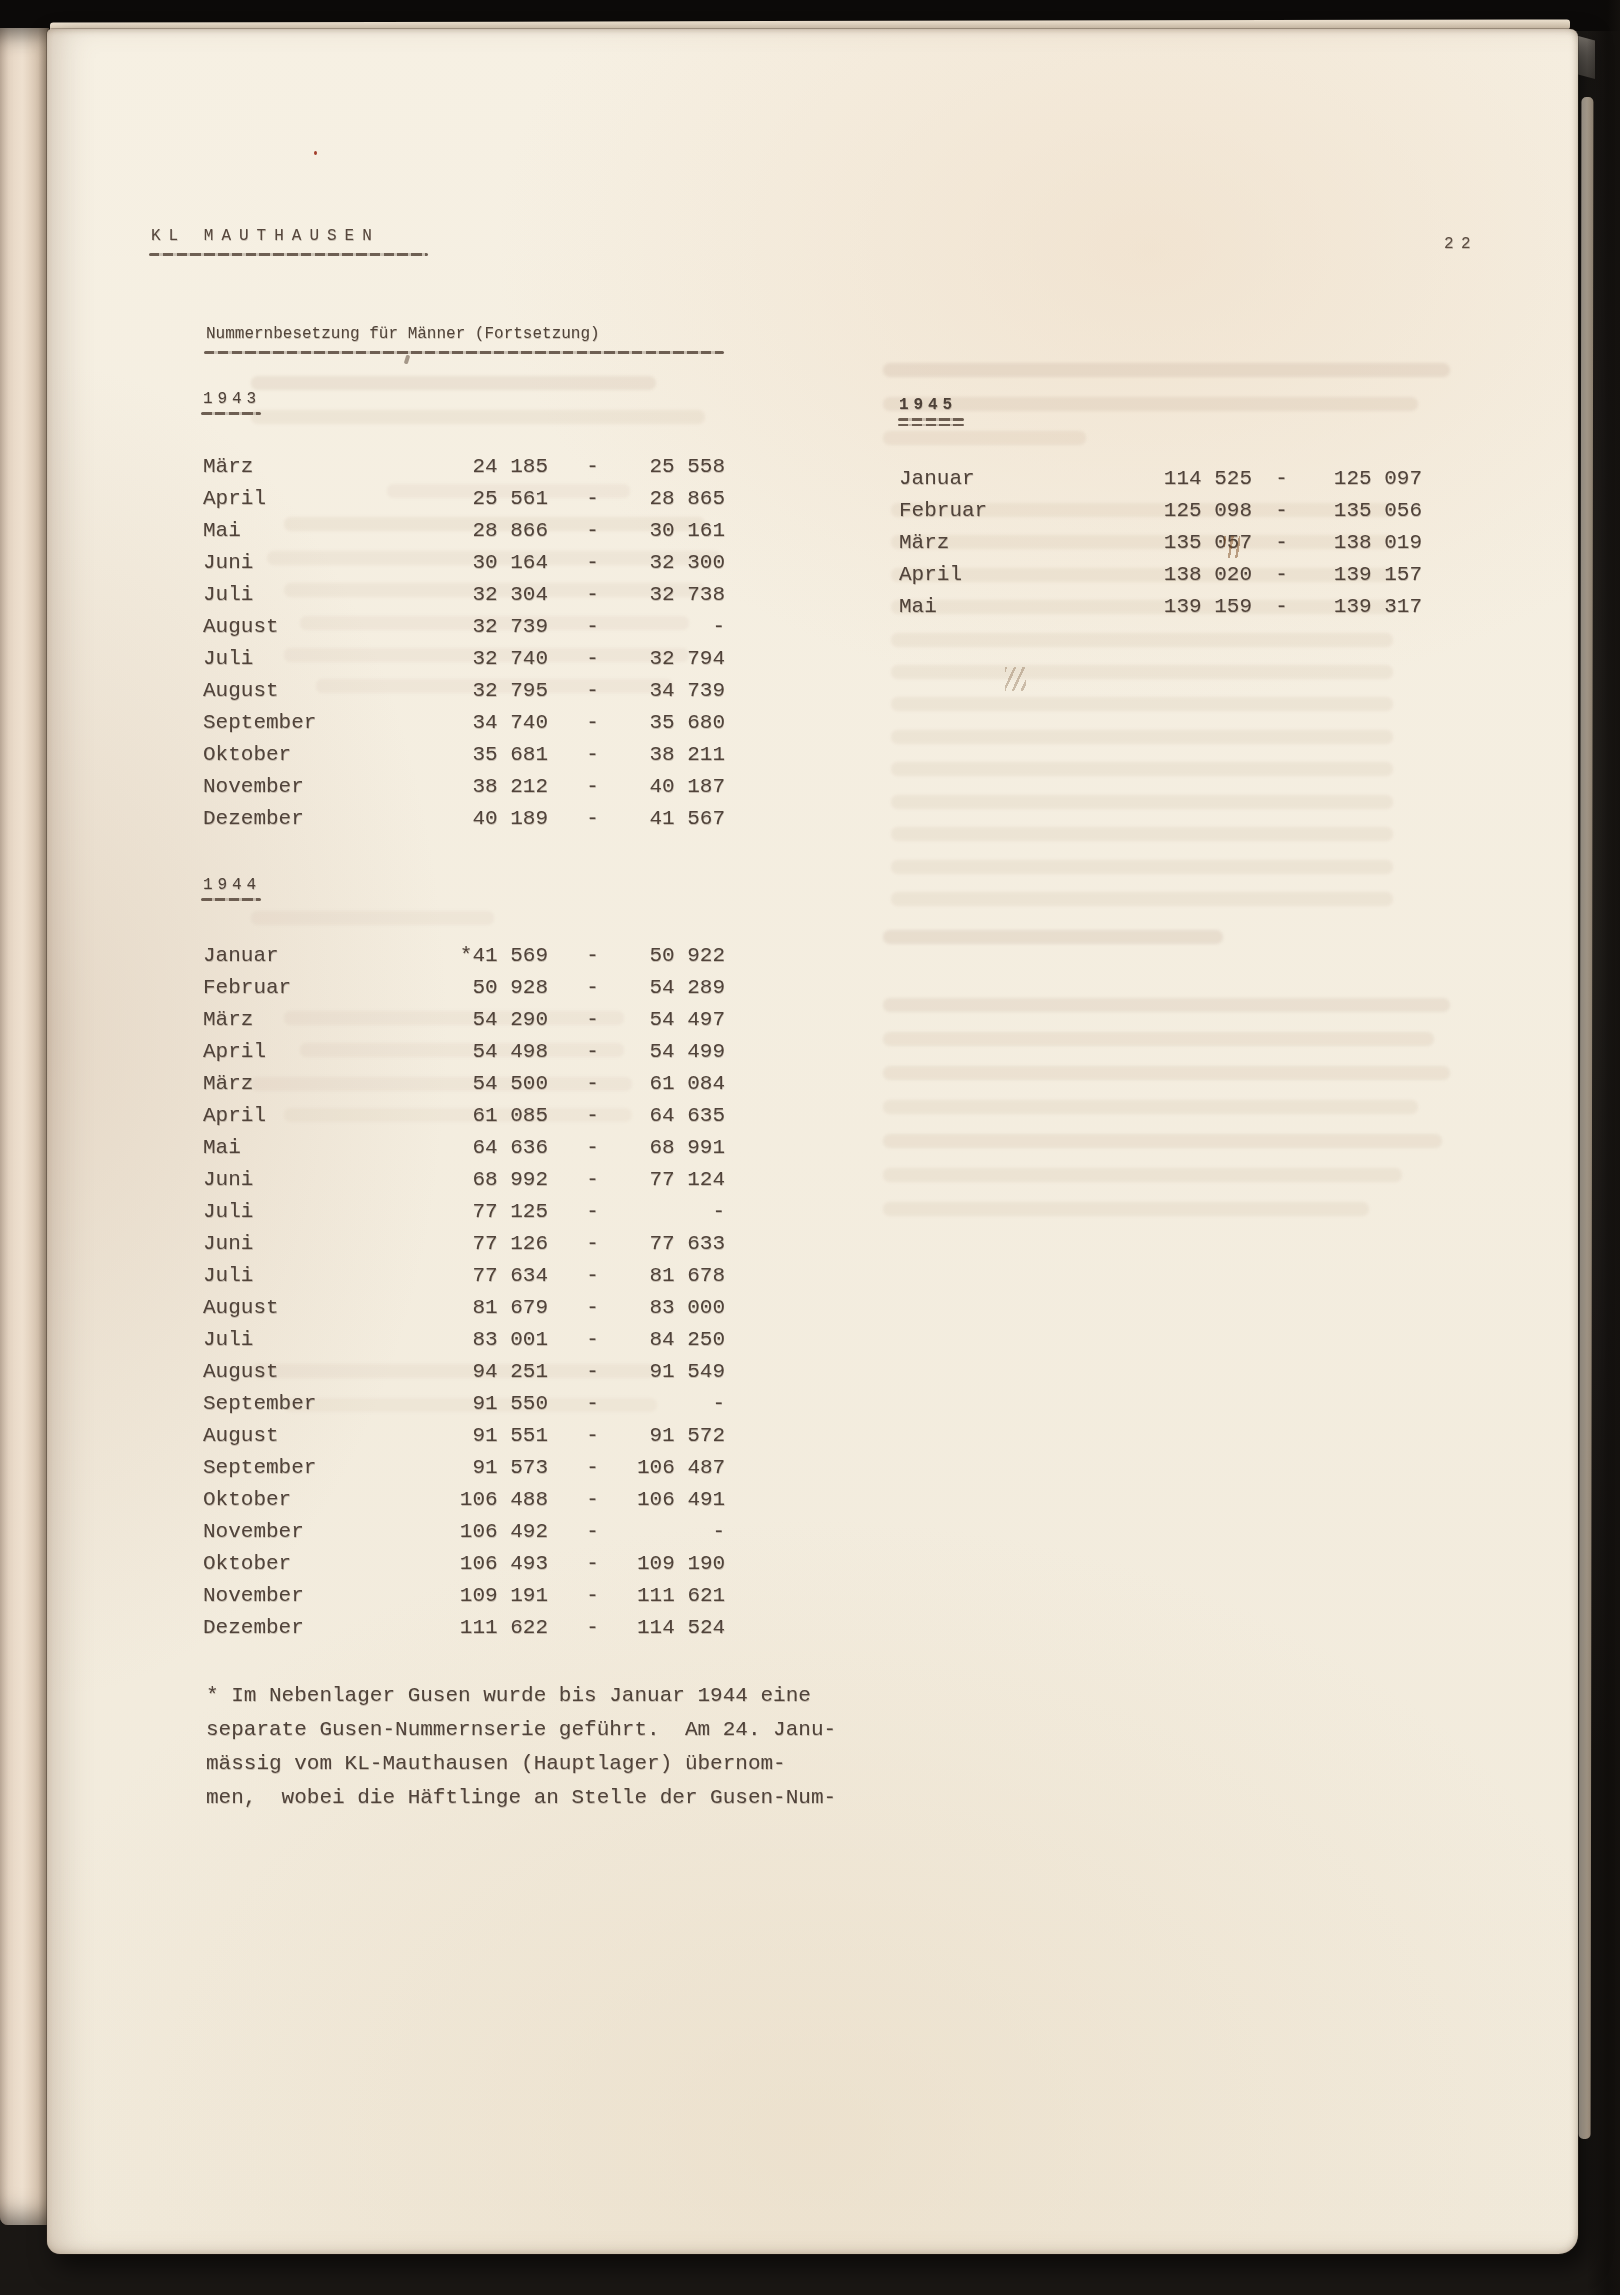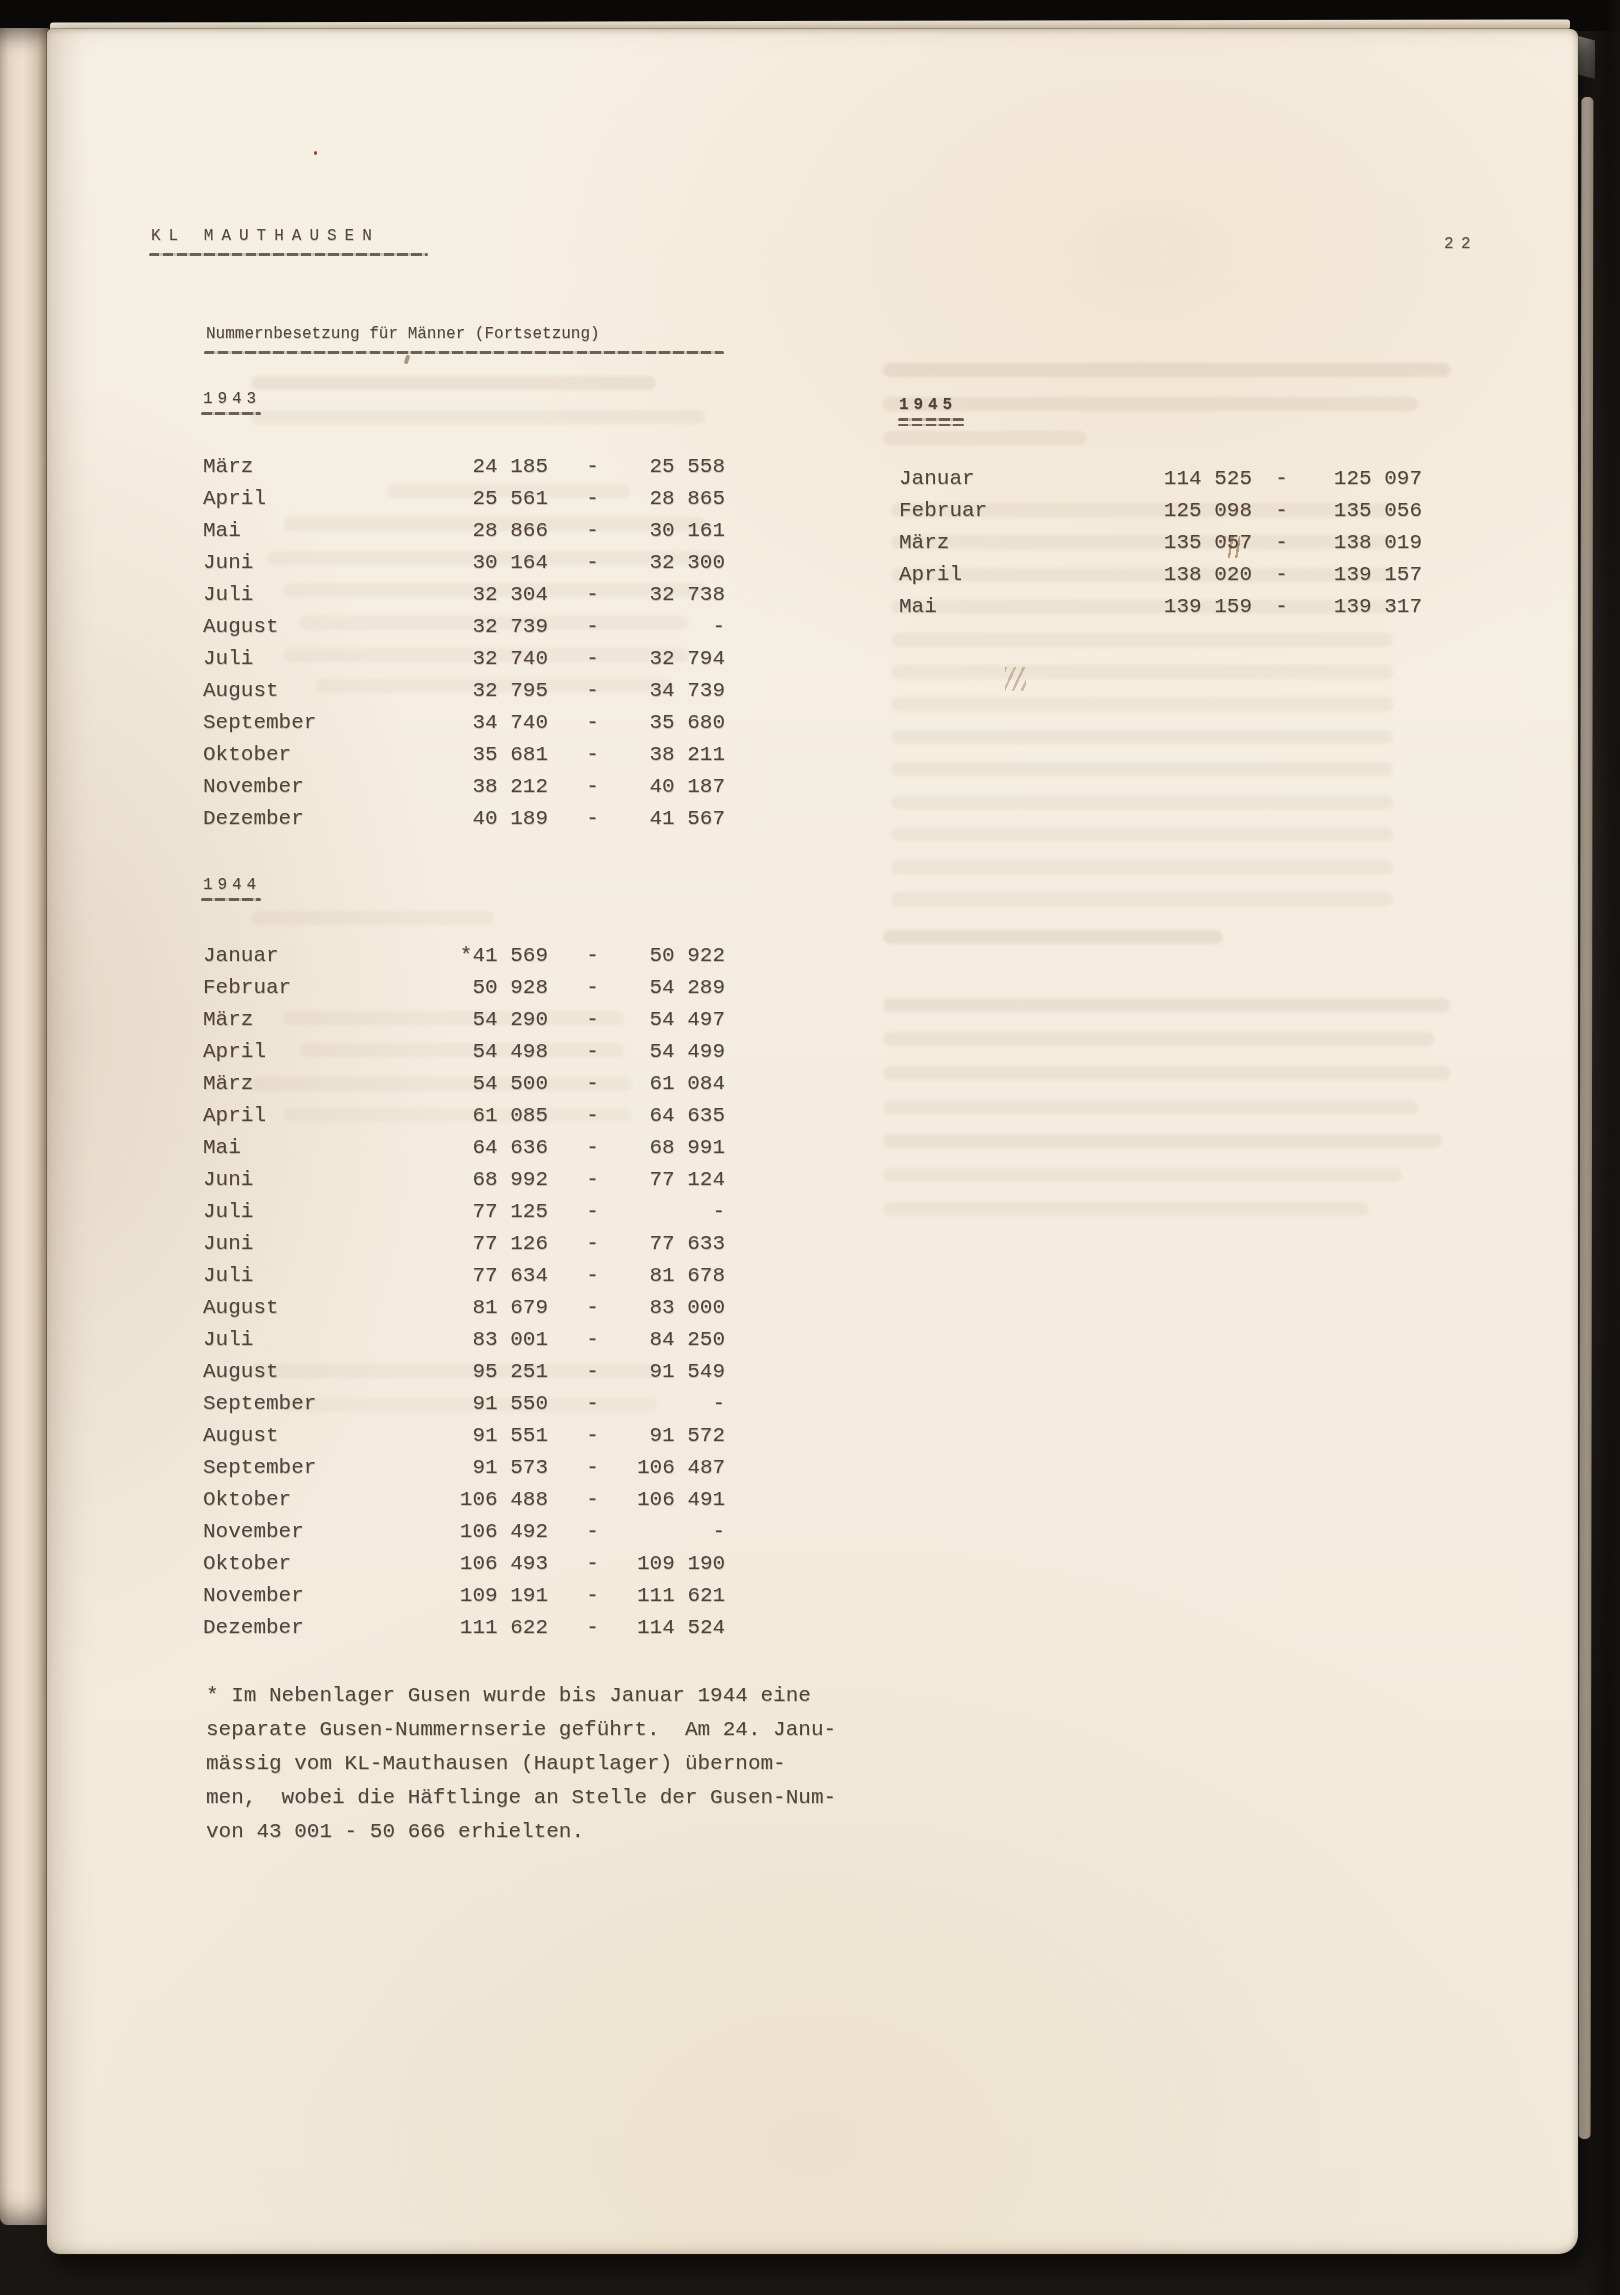--- a/index.html
+++ b/index.html
@@ -327,21 +327,21 @@
 
   <div class="row">
     <span class="cell month">Juli</span>
     <span class="cell start">83 001</span>
     <span class="cell dash">-</span>
     <span class="cell end">84 250</span>
   </div>
 
   <div class="row">
     <span class="cell month">August</span>
-    <span class="cell start">95 251</span>
+    <span class="cell start">94 251</span>
     <span class="cell dash">-</span>
     <span class="cell end">91 549</span>
   </div>
 
   <div class="row">
     <span class="cell month">September</span>
     <span class="cell start">91 550</span>
     <span class="cell dash">-</span>
     <span class="cell end">-</span>
   </div>
@@ -434,21 +434,20 @@
     <span class="cell dash">-</span>
     <span class="cell end">139 317</span>
   </div>
 </div>
 
     <div class="fnote">
         <div class="fline">* Im Nebenlager Gusen wurde bis Januar 1944 eine</div>
         <div class="fline">separate Gusen-Nummernserie geführt.  Am 24. Janu-</div>
         <div class="fline">mässig vom KL-Mauthausen (Hauptlager) übernom-</div>
         <div class="fline">men,  wobei die Häftlinge an Stelle der Gusen-Num-</div>
-        <div class="fline">von 43 001 - 50 666 erhielten.</div>
       </div>
 
     <span class="speck-red"></span>
     <span class="mark-comma"></span>
     <span class="mark-ticks"></span>
     <span class="mark-slashes"></span>
   </div>
 </div>
 
 

